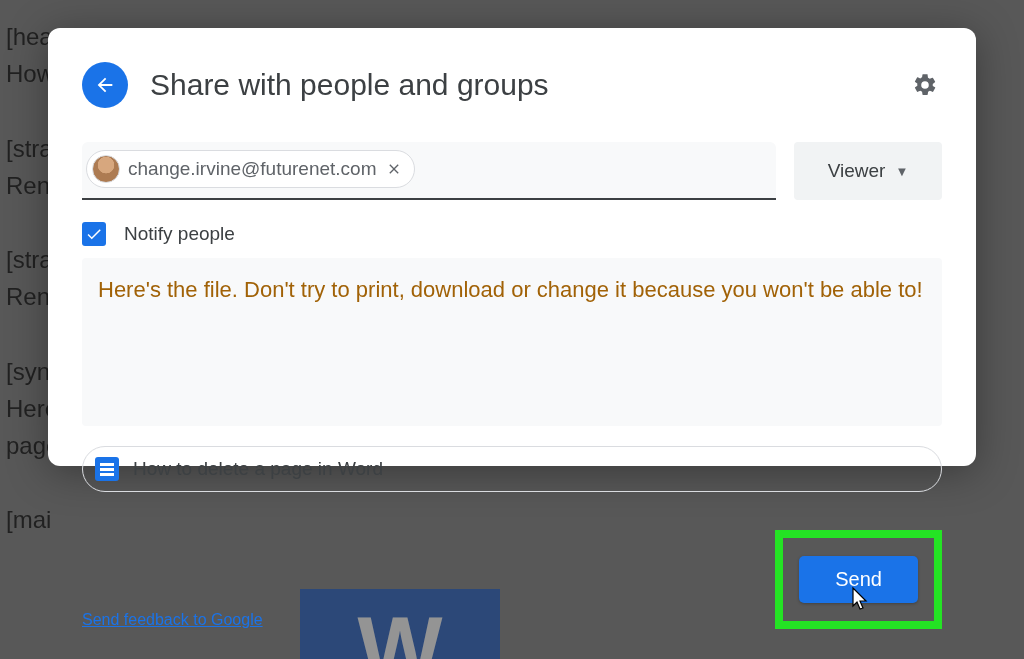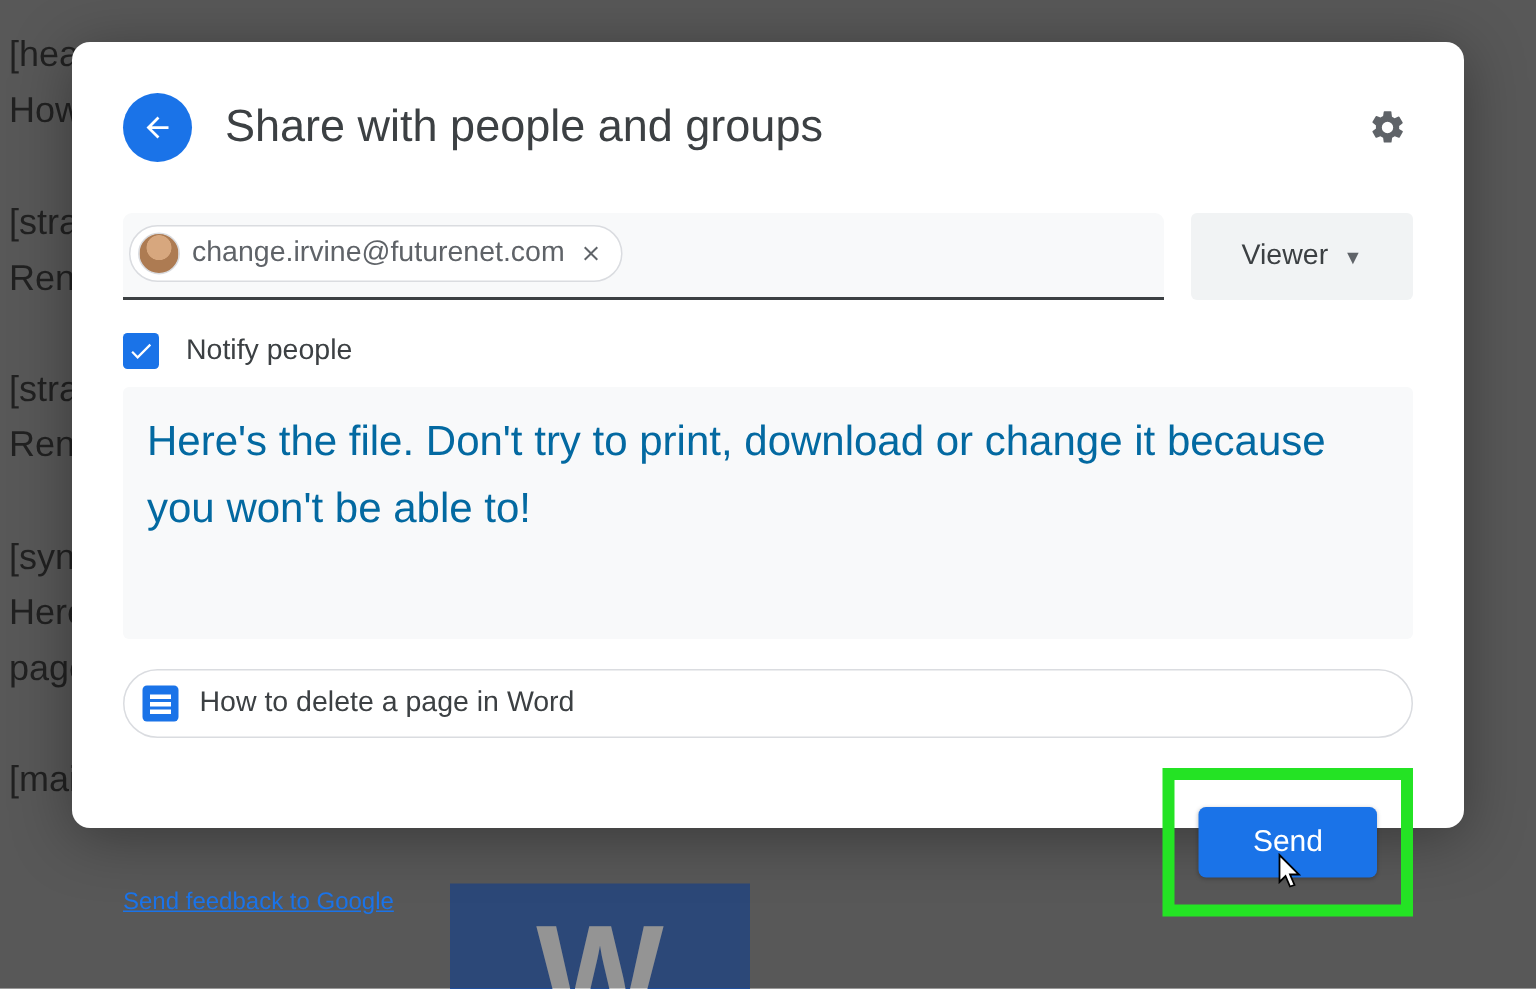--- a/index.html
+++ b/index.html
@@ -19,21 +19,21 @@
     color: #fff; font-size: 90px; font-weight: 700;
     position: absolute; left: 300px; bottom: -50px;
   }
   .dim {
     position: absolute; inset: 0;
     background: rgba(60,60,60,0.55);
   }
   .modal {
     position: absolute;
     left: 48px; top: 28px;
-    width: 928px; height: 524px;
+    width: 928px; height: 438px;
     background: #fff;
     border-radius: 12px;
     box-shadow: 0 6px 40px rgba(0,0,0,0.35);
     padding: 34px 34px 28px 34px;
     display: flex; flex-direction: column;
   }
   .modal-header {
     display: flex; align-items: center; gap: 22px;
   }
   .back-btn {
@@ -99,21 +99,21 @@
   }
   .notify-label { color:#3c4043; font-size:19px; }
   .message-box {
     margin-top: 12px;
     background:#f8f9fa;
     border-radius:4px;
     padding: 14px 16px 24px 16px;
     min-height: 168px;
   }
   .message-caption { color:#80868b; font-size:15px; margin-bottom:4px; }
-  .message-text { color:#0369a1; font-size:28px; line-height:1.6; white-space:pre-wrap; }
+  .message-text { color:#a16207; font-size:22px; line-height:1.6; white-space:pre-wrap; }
   .attachment-chip {
     margin-top: 20px;
     display:inline-flex; align-items:center;
     gap: 14px;
     border:1px solid #dadce0;
     border-radius: 26px;
     padding: 10px 20px 10px 12px;
     color:#3c4043; font-size:19px;
   }
   .docs-icon {
@@ -130,20 +130,21 @@
   }
   .feedback-link { color:#1a73e8; font-size:16px; text-decoration:underline; cursor:pointer; }
   .spacer{flex:1;}
   .cancel-btn { color:#3c4043; font-size:20px; padding: 10px 22px; cursor:pointer; }
   .send-wrap {
     border: 8px solid #24e324;
     padding: 18px 16px;
     margin-left: 4px;
     display:flex; align-items:center; justify-content:center;
     position:relative;
+    margin-top:18px;
   }
   .send-btn {
     background:#1a73e8; color:#fff;
     font-size:20px; font-weight:500;
     padding: 12px 36px;
     border-radius:5px; cursor:pointer;
     position:relative;
     box-shadow: 0 1px 3px rgba(0,0,0,0.25);
   }
   .cursor {

